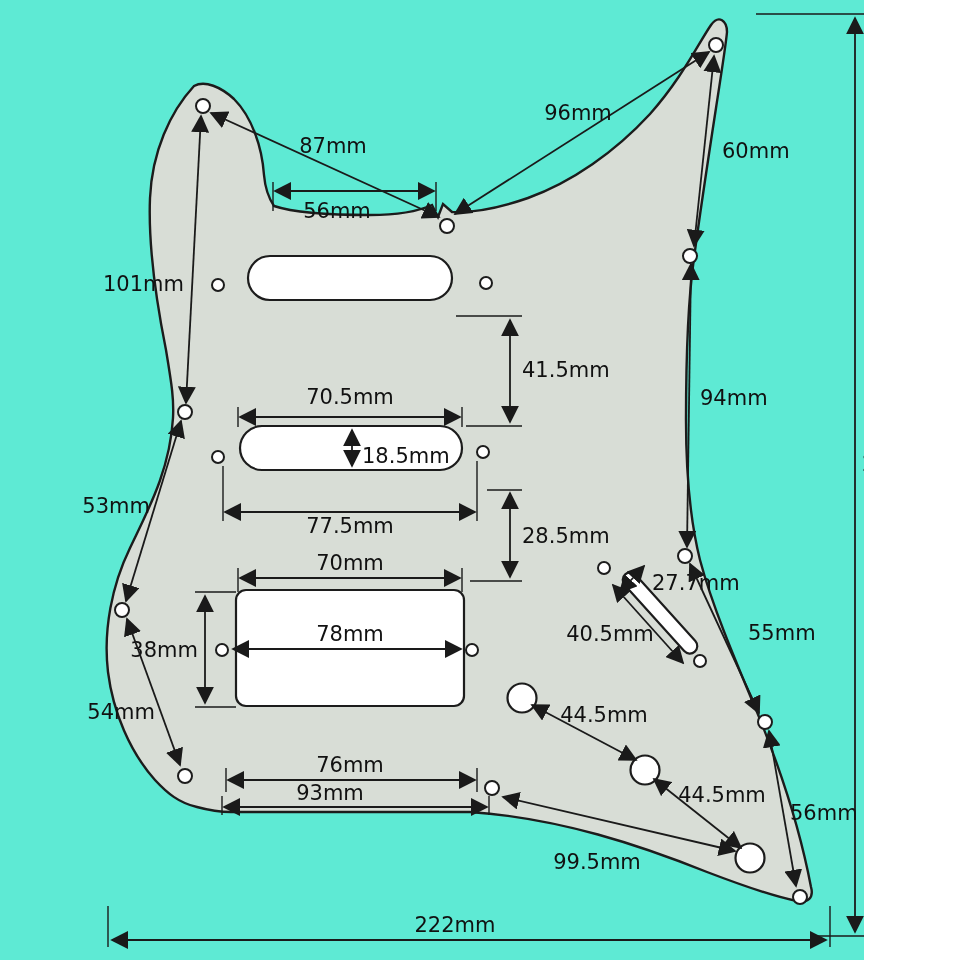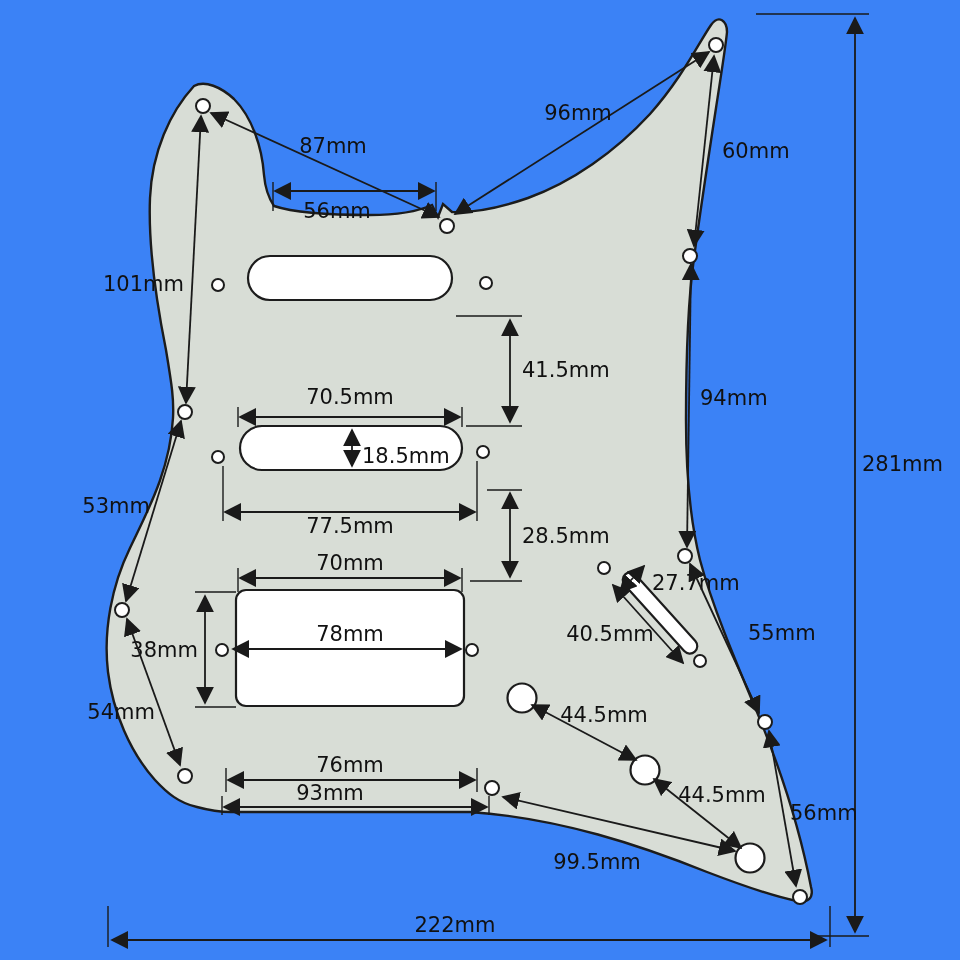--- a/index.html
+++ b/index.html
@@ -1,16 +1,16 @@
 <!DOCTYPE html>
 <html><head>
 <meta charset="utf-8">
 <style>
   html,body{margin:0;padding:0;background:#ffffff;}
-  .stage{width:960px;height:960px;position:relative;background:#3b82f6;overflow:hidden;}
+  .stage{width:864px;height:960px;position:relative;background:#5eead4;overflow:hidden;}
   svg{display:block;}
   .outline{stroke:#1c1c1c;stroke-width:2.4;}
   .cutout{fill:#ffffff;stroke:#1c1c1c;stroke-width:2.2;}
   .hole{fill:#ffffff;stroke:#1c1c1c;stroke-width:2;}
   .pot{fill:#ffffff;stroke:#1c1c1c;stroke-width:2.2;}
   .dim{stroke:#1a1a1a;stroke-width:1.8;fill:none;marker-start:url(#arw);marker-end:url(#arw);}
   .ext{stroke:#1a1a1a;stroke-width:1.4;fill:none;}
   .lbl{font-family:"DejaVu Sans","Liberation Sans",sans-serif;font-size:21px;fill:#111111;}
 </style>
 </head>

